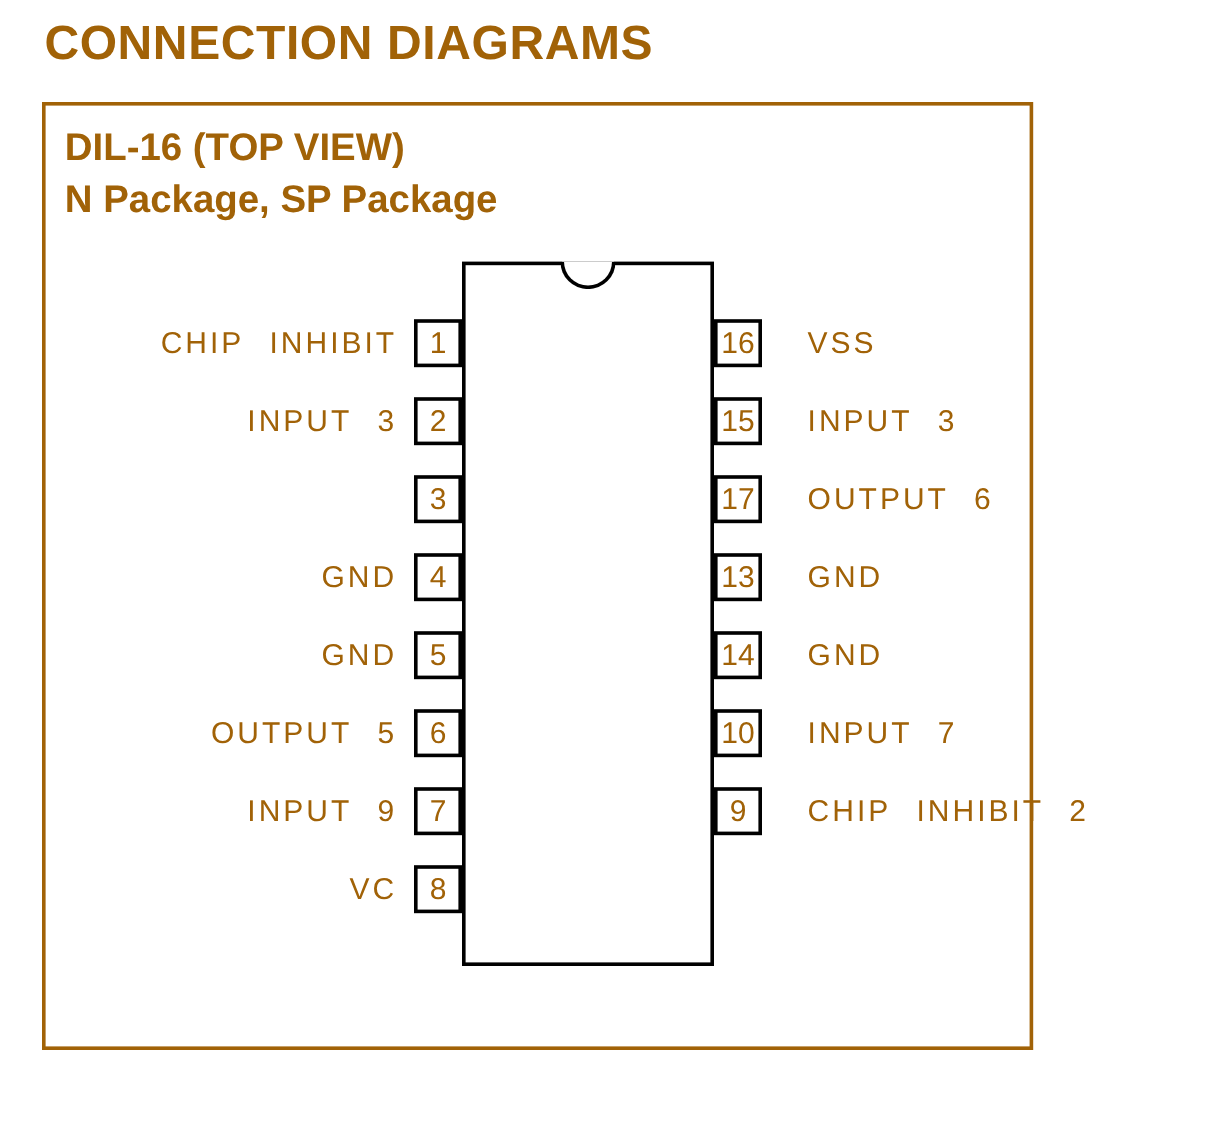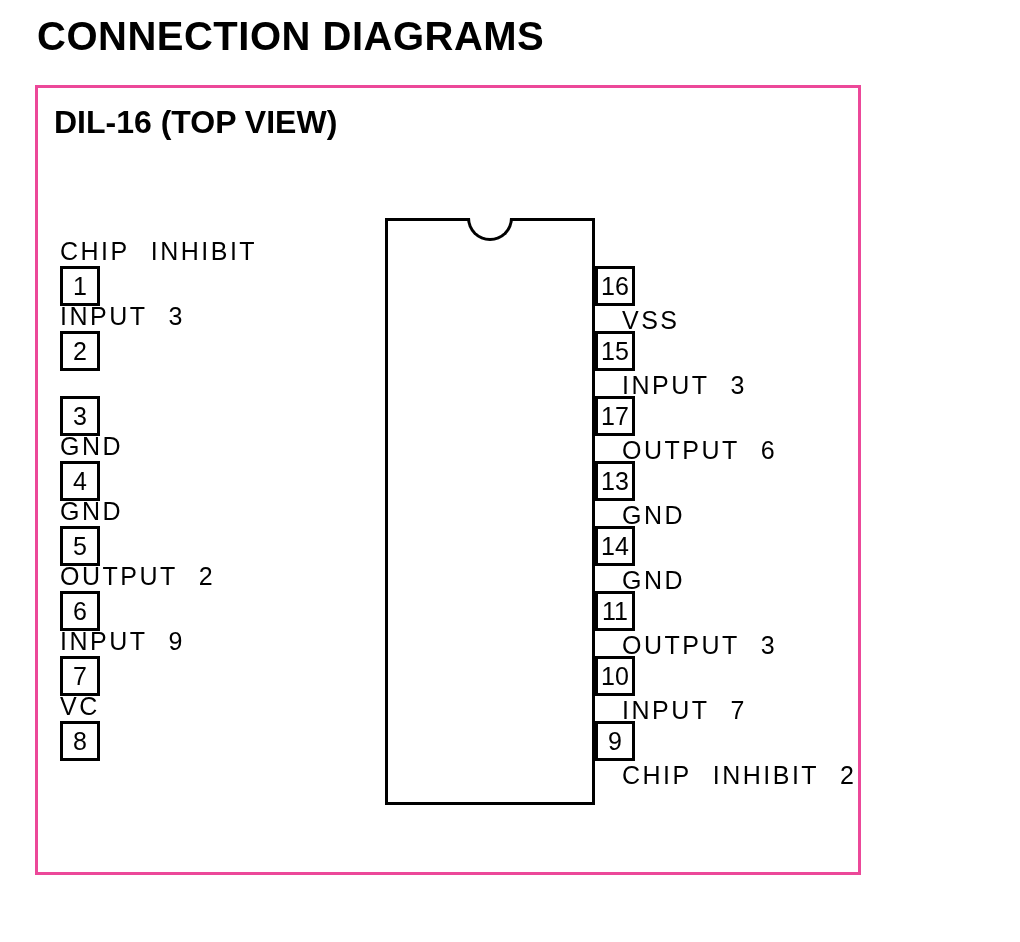--- a/index.html
+++ b/index.html
@@ -2,40 +2,40 @@
 <html><head>
   <meta charset="utf-8">
   <style>
     * { box-sizing: border-box; margin: 0; padding: 0; }
     html, body { background: #ffffff; }
     .page {
       position: relative;
       width: 1020px;
       height: 942px;
       background: #ffffff;
-      color: #000000;
+      color: #a16207;
       font-family: "Liberation Sans", sans-serif;
       overflow: hidden;
     }
     .page-title {
       position: absolute;
       left: 37px;
       top: 14px;
       font-size: 40px;
       font-weight: bold;
       letter-spacing: 0.5px;
       white-space: nowrap;
     }
     .diagram-box {
       position: absolute;
       left: 35px;
       top: 85px;
       width: 826px;
       height: 790px;
-      border: 3px solid #ec4899;
+      border: 3px solid #a16207;
       background: #ffffff;
     }
     .diagram-heading {
       position: absolute;
       left: 16px;
       top: 12px;
       font-size: 32px;
       font-weight: bold;
       line-height: 1.38;
       white-space: nowrap;
@@ -64,58 +64,59 @@
     .pin-col {
       position: absolute;
       top: 178px;
       display: flex;
       flex-direction: column;
     }
     .pin-col.left-col { left: 22px; width: 325px; }
     .pin-col.right-col { left: 557px; width: 364px; }
     .pin-row {
       display: flex;
+      align-items: center;
       height: 40px;
       margin-bottom: 25px;
-      flex-direction: column;
     }
     .pin-row.left-row { justify-content: flex-end; }
-    .pin-row.right-row { justify-content: flex-start; }
+    .pin-row.right-row { justify-content: flex-start; gap: 24px; }
     .pin-box {
       flex: 0 0 40px;
       width: 40px;
       height: 40px;
       border: 3px solid #000000;
       background: #ffffff;
       display: flex;
       align-items: center;
       justify-content: center;
       font-size: 25px;
       line-height: 1;
     }
     .pin-label {
       font-size: 25px;
       letter-spacing: 2.5px;
       word-spacing: 12px;
       white-space: nowrap;
     }
     .left-row .pin-label { margin-right: 14px; }
-    .right-row .pin-label { margin-left: 27px; }
+    .right-row .pin-label { margin-left: 14px; }
   </style>
 </head>
 <body>
 
 <div class="page">
 
   <div class="page-title">CONNECTION DIAGRAMS</div>
 
   <div class="diagram-box">
 
     <div class="diagram-heading">
       <div>DIL-16 (TOP VIEW)</div>
+      <div>N Package, SP Package</div>
     </div>
 
     <div class="ic-body">
       <div class="ic-notch"></div>
     </div>
 
     <div class="pin-col left-col">
       <div class="pin-row left-row">
         <span class="pin-label">CHIP INHIBIT</span>
         <span class="pin-box">
@@ -139,21 +140,21 @@
             <span>4</span>
           </span>
       </div>
       <div class="pin-row left-row">
         <span class="pin-label">GND</span>
         <span class="pin-box">
             <span>5</span>
           </span>
       </div>
       <div class="pin-row left-row">
-        <span class="pin-label">OUTPUT 2</span>
+        <span class="pin-label">OUTPUT 5</span>
         <span class="pin-box">
             <span>6</span>
           </span>
       </div>
       <div class="pin-row left-row">
         <span class="pin-label">INPUT 9</span>
         <span class="pin-box">
             <span>7</span>
           </span>
       </div>
@@ -191,26 +192,20 @@
         <span class="pin-label">GND</span>
       </div>
       <div class="pin-row right-row">
         <span class="pin-box">
             <span>14</span>
           </span>
         <span class="pin-label">GND</span>
       </div>
       <div class="pin-row right-row">
         <span class="pin-box">
-            <span>11</span>
-          </span>
-        <span class="pin-label">OUTPUT 3</span>
-      </div>
-      <div class="pin-row right-row">
-        <span class="pin-box">
             <span>10</span>
           </span>
         <span class="pin-label">INPUT 7</span>
       </div>
       <div class="pin-row right-row">
         <span class="pin-box">
             <span>9</span>
           </span>
         <span class="pin-label">CHIP INHIBIT 2</span>
       </div>

